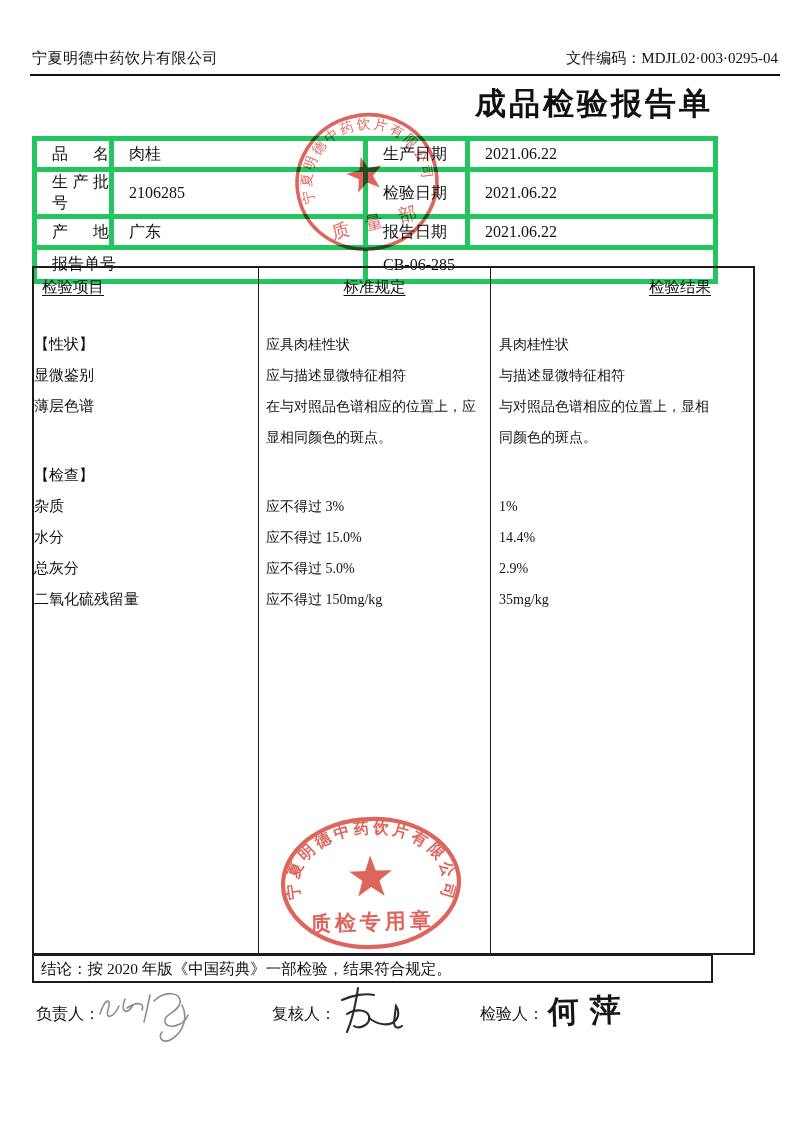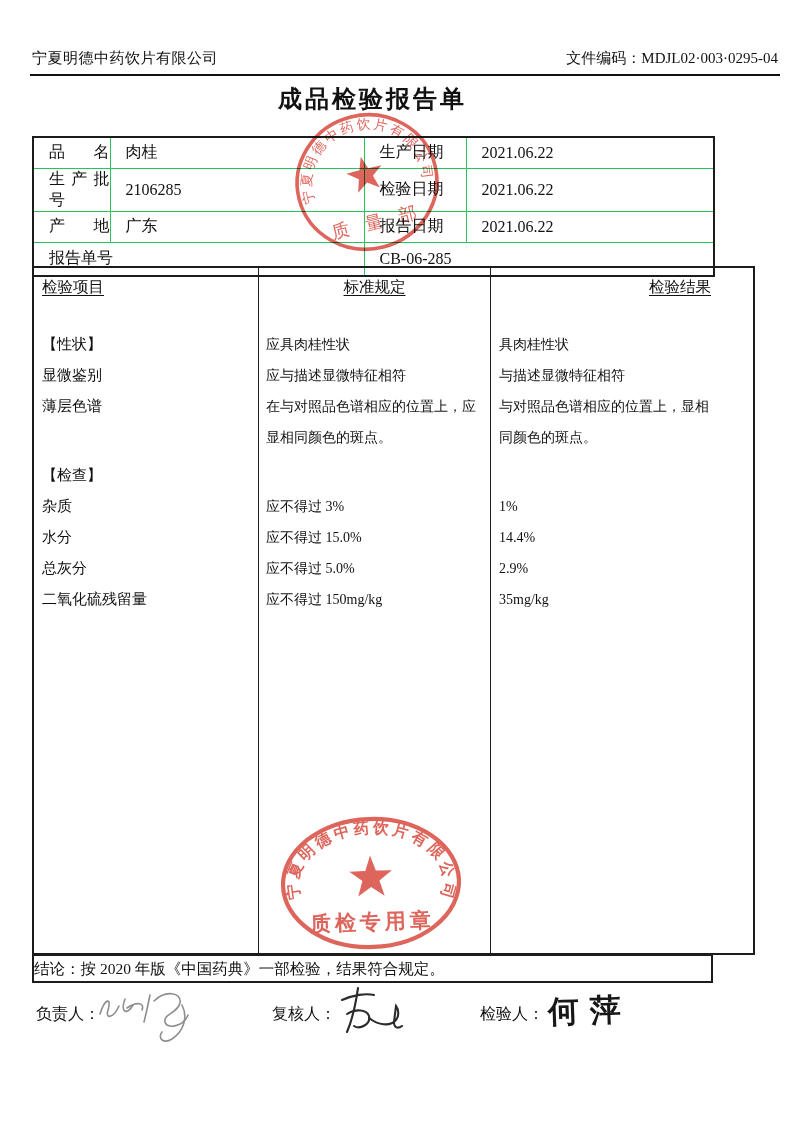--- a/index.html
+++ b/index.html
@@ -6,55 +6,55 @@
   html,body { background:#ffffff; }
   body {
     position:relative; width:800px; height:1131px;
     font-family:"Liberation Serif","DejaVu Serif",serif;
     color:#111; overflow:hidden;
   }
   
   .hdr-left  { position:absolute; left:32px;  top:49px; font-size:15px; letter-spacing:.5px; }
   .hdr-right { position:absolute; right:22px; top:49px; font-size:15px; }
   .hdr-rule  { position:absolute; left:30px; top:74px; width:750px; height:2px; background:#101010; }
-  .doc-title { position:absolute; left:32px; top:83px; width:681px; text-align:center;
-               font-size:24px; font-weight:700; letter-spacing:3px; }
+  .doc-title { position:absolute; left:32px; top:83px; width:681px; text-align:right;
+               font-size:31px; font-weight:700; letter-spacing:3px; }
 
   
   table.info { position:absolute; left:32px; top:136px; width:681px;
                border-collapse:collapse; table-layout:fixed; font-size:16px; }
-  table.info td { border:1px solid #22c55e; padding:0 0 0 15px; vertical-align:middle;margin-left:20px; }
+  table.info td { border:5px solid #22c55e; padding:0 0 0 15px; vertical-align:middle;margin-left:20px; }
   table.info { border:2px solid #1c1c1c; }
   table.info tr { height:31px; }
   table.info tr.last { height:34px; }
   td.jlabel { text-align:justify; text-align-last:justify; padding:0 10px 0 7px; }
   td.dlabel { padding-left:10px; }
   td.dval   { padding-left:11px; }
 
   
   .inspect { position:absolute; left:32px; top:266px; width:723px; height:689px;
              border:2px solid #1c1c1c; }
   .inspect .vline { position:absolute; top:0; bottom:0; width:1px; background:#1c1c1c; }
   .v1 { left:224px; } .v2 { left:456px; }
   .ihead { position:absolute; top:9px; font-size:15.5px;
            text-decoration:underline; text-underline-offset:3px; }
   .ihead.c1 { left:8px; }
   .ihead.c2 { left:225px; width:231px; text-align:center; }
   .ihead.c3 { left:457px; width:220px; text-align:right; }
   table.rows { position:absolute; left:0; top:61px; width:677px;
                border-collapse:collapse; table-layout:fixed; }
   table.rows td { vertical-align:top; line-height:31px; }
-  td.c-item { width:224px; padding-left:8px;  font-size:15px; }
+  td.c-item { width:224px; padding-left:0;  font-size:15px; }
   td.c-std  { width:231px; padding-left:8px; padding-right:2px; font-size:14px; }
   td.c-res  { width:222px; padding-left:10px; padding-right:0; font-size:14px; }
   tr.gap td { padding-top:7px; }
 
   
   .conclusion { position:absolute; left:32px; top:954px; width:681px; height:29px;
-                border:2px solid #1c1c1c; font-size:15.5px; line-height:25px; }
+                border:2px solid #1c1c1c; font-size:15.5px; line-height:25px; padding-left:7px; }
   .sig-label { position:absolute; top:1004px; font-size:16px; }
   .sl1 { left:36px; } .sl2 { left:272px; } .sl3 { left:480px; }
   .sig-svg { position:absolute; }
   .sig1 { left:92px;  top:986px; }
   .sig2 { left:330px; top:982px; }
   .sig3 { position:absolute; left:548px; top:990px; font-size:31px; font-weight:700;
           letter-spacing:11px; transform:rotate(-2deg); color:#171717; white-space:nowrap; }
 
   
   .stamp { position:absolute; mix-blend-mode:multiply; opacity:.88; }

